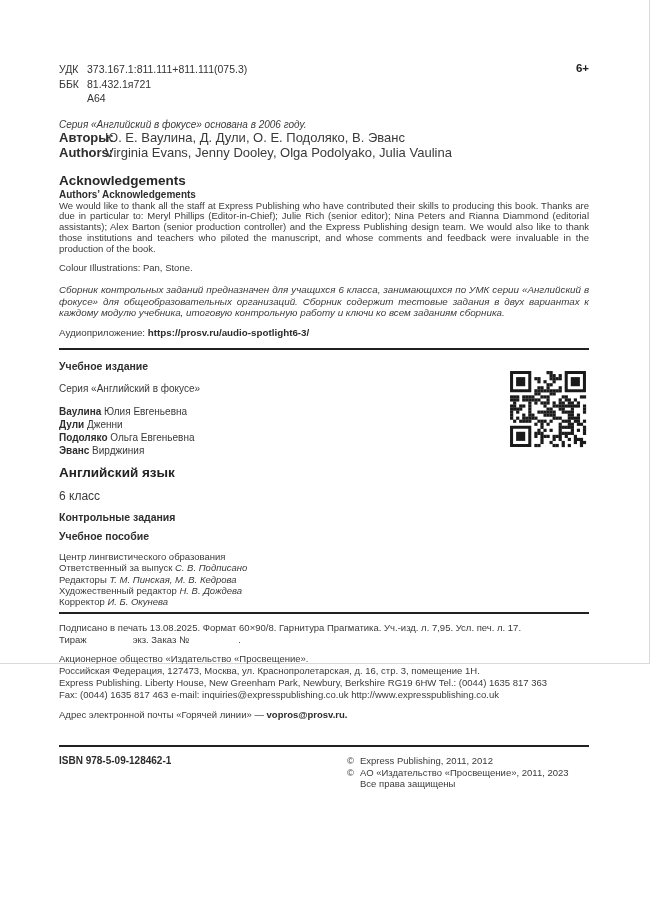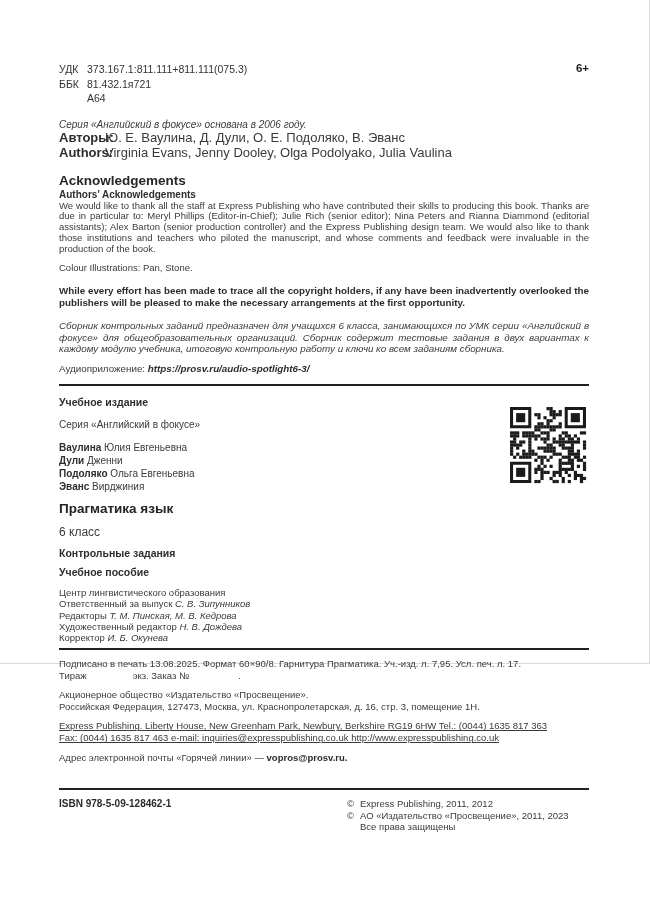--- a/index.html
+++ b/index.html
@@ -27,21 +27,21 @@
   .authors-block { font-size:13px; line-height:15px; }
   .authors-label { display:inline-block; width:46px; font-weight:bold; color:#2e2e2e; }
   
   .ack-title { margin-top:13px; font-size:13.5px; font-weight:bold; color:#272727; }
   .ack-subtitle { margin-top:1px; font-size:10px; font-weight:bold; color:#2e2e2e; }
   .ack-body { margin-top:1px; font-size:9.5px; line-height:10.8px; text-align:justify; }
   .colour-note { margin-top:8px; font-size:9.5px; }
   .bold-notice { margin-top:12px; font-size:9.8px; font-weight:bold; line-height:12px; text-align:justify; color:#2c2c2c; }
   .annotation { margin-top:11px; font-size:9.8px; font-style:italic; line-height:11.5px; text-align:justify; }
   .audio-line { margin-top:8px; font-size:9.8px; }
-  .audio-line b { color:#2c2c2c;font-style:italic; }
+  .audio-line b { color:#2c2c2c; }
   .rule { height:2px; background:#212121; border:none; }
   .rule-1 { margin-top:10px; }
   .rule-2 { margin-top:5px; }
   .rule-3 { margin-top:25px; }
   
   .edition { position:relative; }
   .edition-kind { margin-top:10px; font-size:10.5px; font-weight:bold; color:#2e2e2e; }
   .edition-series { margin-top:11px; font-size:10px; }
   .author-names { margin-top:11px; font-size:10px; line-height:13px; }
   .author-names b { color:#2e2e2e; }
@@ -51,21 +51,21 @@
   .book-type { margin-top:7px; font-size:10.5px; font-weight:bold; color:#2e2e2e; }
   .staff { margin-top:9px; font-size:9.5px; line-height:11.3px; }
   .staff i { font-style:italic; }
   .qr { position:absolute; top:8px; right:0; width:82px; height:82px; }
   .qr svg { width:100%; height:100%; }
   
   .print-info { margin-top:8px; font-size:9.5px; line-height:12px; }
   .spacer-1 { display:inline-block; width:46px; }
   .spacer-2 { display:inline-block; width:49px; }
   .publisher { margin-top:7px; font-size:9.5px; line-height:12px; }
-  .express { margin-top:7px; font-size:9.5px; line-height:12px;text-decoration:underline; }
+  .express { font-size:9.5px; line-height:12px; }
   .hotline { margin-top:8px; font-size:9.5px; }
   .hotline b { color:#2c2c2c; }
   
   .footer { display:flex; margin-top:8px; align-items:flex-start; }
   .isbn { font-size:10px; font-weight:bold; color:#2c2c2c; }
   .copyrights { margin-left:auto; width:242px; font-size:9.5px; line-height:11.5px; }
   .c-row { display:flex; }
   .c-sym { width:13px; flex:0 0 13px; }
 </style>
 </head>
@@ -87,21 +87,20 @@
   <div class="authors-block">
     <div><span class="authors-label">Авторы:</span><span>Ю. Е. Ваулина, Д. Дули, О. Е. Подоляко, В. Эванс</span></div>
     <div><span class="authors-label">Authors:</span><span>Virginia Evans, Jenny Dooley, Olga Podolyako, Julia Vaulina</span></div>
   </div>
 
   <div class="ack-title">Acknowledgements</div>
   <div class="ack-subtitle">Authors’ Acknowledgements</div>
   <div class="ack-body">We would like to thank all the staff at Express Publishing who have contributed their skills to producing this book. Thanks are due in particular to: Meryl Phillips (Editor-in-Chief); Julie Rich (senior editor); Nina Peters and Rianna Diammond (editorial assistants); Alex Barton (senior production controller) and the Express Publishing design team. We would also like to thank those institutions and teachers who piloted the manuscript, and whose comments and feedback were invaluable in the production of the book.</div>
   <div class="colour-note">Colour Illustrations: Pan, Stone.</div>
 
-  <div class="bold-notice">While every effort has been made to trace all the copyright holders, if any have been inadvertently overlooked the publishers will be pleased to make the necessary arrangements at the first opportunity.</div>
 
   <div class="annotation">Сборник контрольных заданий предназначен для учащихся 6 класса, занимающихся по УМК серии «Английский в фокусе» для общеобразовательных организаций. Сборник содержит тестовые задания в двух вариантах к каждому модулю учебника, итоговую контрольную работу и ключи ко всем заданиям сборника.</div>
 
   <div class="audio-line"><span>Аудиоприложение: </span><b>https://prosv.ru/audio-spotlight6-3/</b></div>
 
   <div class="rule rule-1"></div>
 
   <div class="edition">
     <div class="qr">
       <svg viewBox="-1 -1 27 27" xmlns="http://www.w3.org/2000/svg">
@@ -336,28 +335,28 @@
     <div class="edition-kind">Учебное издание</div>
     <div class="edition-series">Серия «Английский в фокусе»</div>
 
     <div class="author-names">
       <div><b>Ваулина</b> <span>Юлия Евгеньевна</span></div>
       <div><b>Дули</b> <span>Дженни</span></div>
       <div><b>Подоляко</b> <span>Ольга Евгеньевна</span></div>
       <div><b>Эванс</b> <span>Вирджиния</span></div>
     </div>
 
-    <div class="book-title">Прагматика язык</div>
+    <div class="book-title">Английский язык</div>
     <div class="grade">6 класс</div>
     <div class="book-subtitle">Контрольные задания</div>
     <div class="book-type">Учебное пособие</div>
 
     <div class="staff">
       <div>Центр лингвистического образования</div>
-      <div><span>Ответственный за выпуск </span><i>С. В. Зипунников</i></div>
+      <div><span>Ответственный за выпуск </span><i>С. В. Подписано</i></div>
       <div><span>Редакторы </span><i>Т. М. Пинская, М. В. Кедрова</i></div>
       <div><span>Художественный редактор </span><i>Н. В. Дождева</i></div>
       <div><span>Корректор </span><i>И. Б. Окунева</i></div>
     </div>
   </div>
 
   <div class="rule rule-2"></div>
 
   <div class="print-info">
     <div>Подписано в печать 13.08.2025. Формат 60×90/8. Гарнитура Прагматика. Уч.-изд. л. 7,95. Усл. печ. л. 17.</div>

